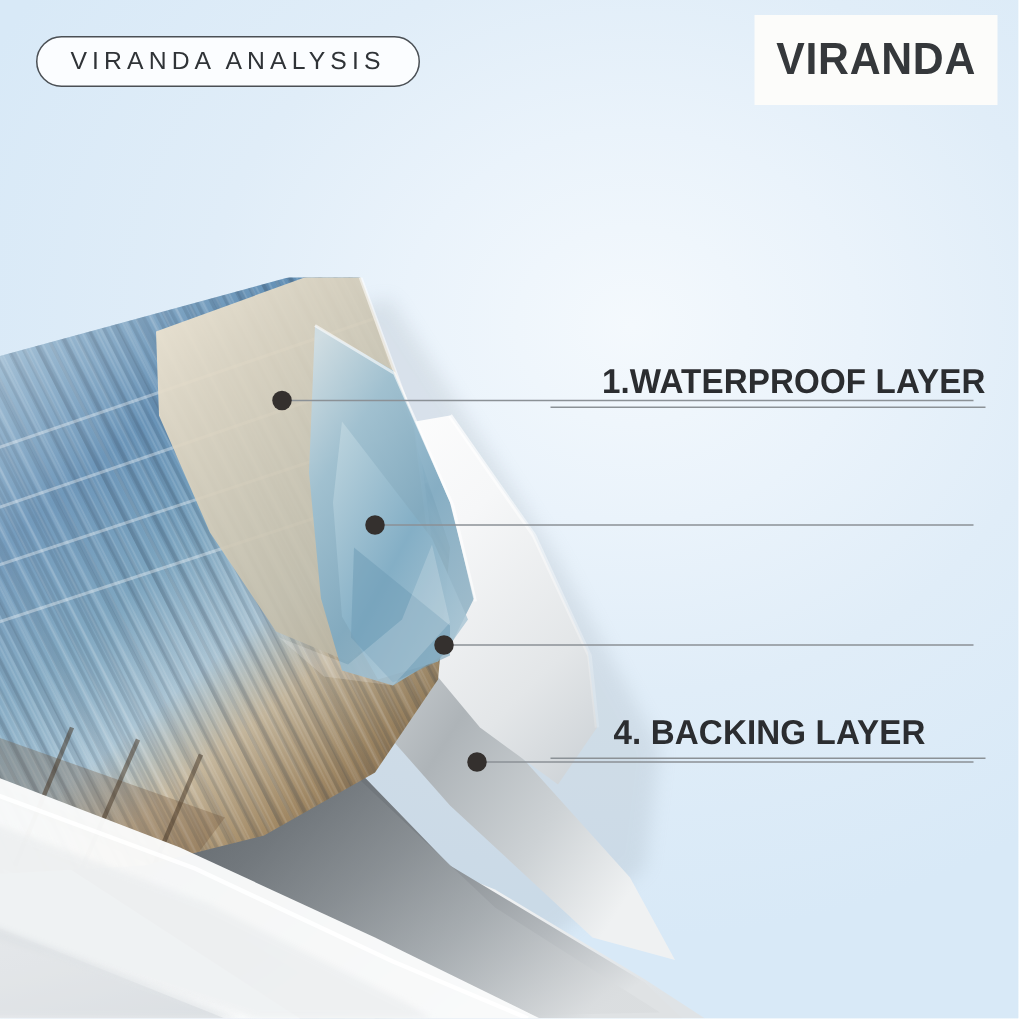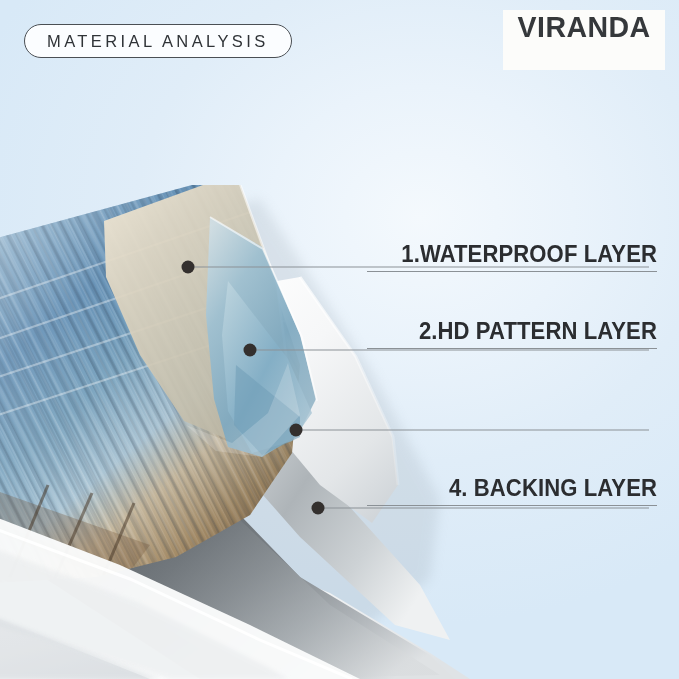--- a/index.html
+++ b/index.html
@@ -45,21 +45,21 @@
   }
 
   .logo-box {
     position: absolute;
     left: 503px;
     top: 10px;
     width: 162px;
     height: 60px;
     background: #fcfcfa;
     display: flex;
-    align-items: flex-start;
+    align-items: center;
     justify-content: center;
     box-sizing: border-box;
   }
   .logo-text {
     font-size: 30px;
     font-weight: bold;
     letter-spacing: 0.5px;
     color: #35383b;
     font-family: "Liberation Sans", sans-serif;
     transform: scaleX(0.95);
@@ -123,21 +123,21 @@
     display: block;
     margin-top: 3px;
     height: 1px;
     background: #8b9196;
     width: 290px;
     margin-left: auto;
   }
   .lbl1 { top: 241px; }
   .lbl2 { top: 318px; }
   .lbl3 { top: 397px; }
-  .lbl4 { top: 475px; }
+  .lbl4 { top: 475px; text-align: center; }
 
   .leaders {
     position: absolute;
     left: 0; top: 0;
     width: 679px; height: 679px;
     pointer-events: none;
   }
 </style>
 </head>
 <body>
@@ -330,32 +330,28 @@
       <circle cx="296" cy="430" r="6.5"></circle>
       <circle cx="318" cy="508" r="6.5"></circle>
     </g>
   </svg>
 
   <div class="labels">
     <div class="label lbl1">
       <span class="label-text">1.WATERPROOF LAYER</span>
       <span class="label-rule"></span>
     </div>
-    <div class="label lbl2">
-      <span class="label-text">2.HD PATTERN LAYER</span>
-      <span class="label-rule"></span>
-    </div>
     <div class="label lbl4">
       <span class="label-text">4. BACKING LAYER</span>
       <span class="label-rule"></span>
     </div>
   </div>
 
   <div class="badge">
-    <span class="badge-text">MATERIAL ANALYSIS</span>
+    <span class="badge-text">VIRANDA ANALYSIS</span>
   </div>
 
   <div class="logo-box">
     <span class="logo-text">VIRANDA</span>
   </div>
 
 
 </div>
 
 </body></html>

